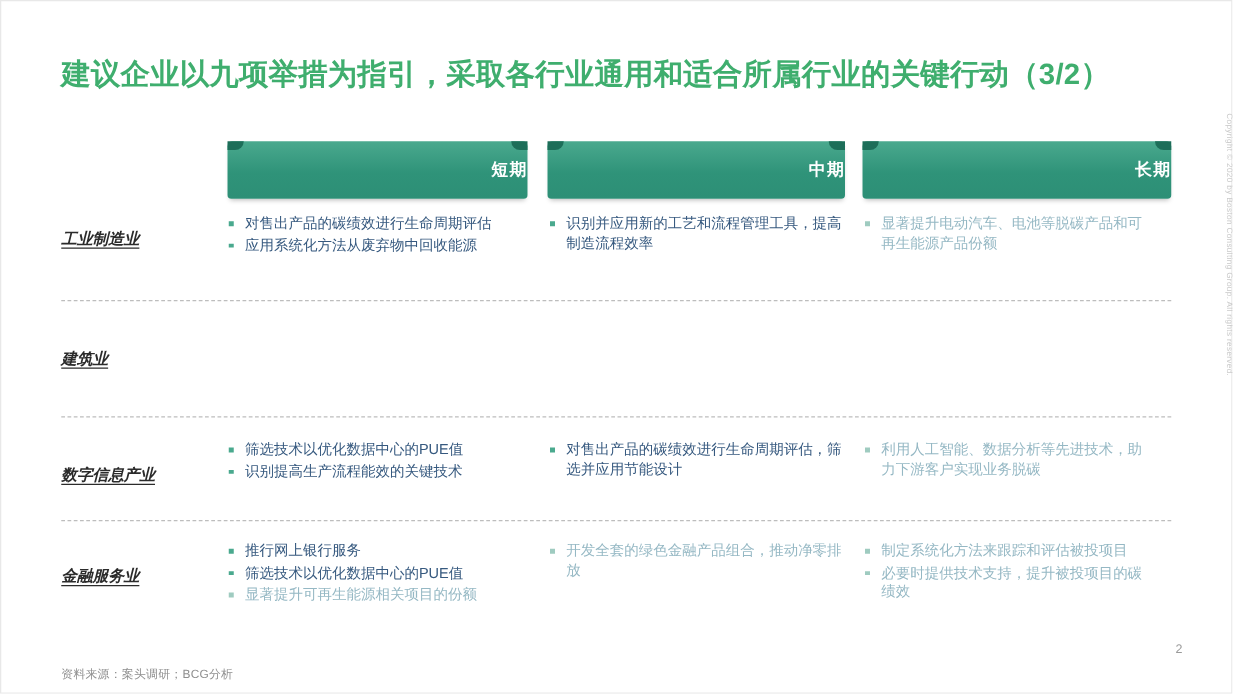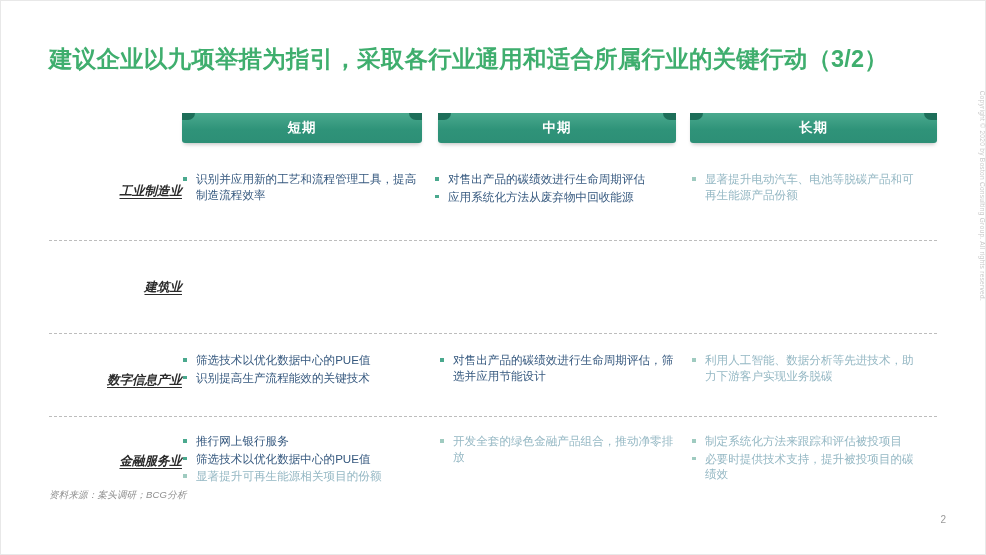--- a/index.html
+++ b/index.html
@@ -37,27 +37,27 @@
   .ribbon-row {
     position: absolute;
     left: 181px;
     top: 112px;
     width: 755px;
     height: 34px;
   }
   .ribbon {
     position: absolute;
     top: 0;
-    height: 30px;
+    height: 46px;
     background: linear-gradient(180deg, #4aa98e 0%, #2f9379 55%, #2d8f76 100%);
     border-radius: 4px 4px 3px 3px;
     box-shadow: 0 3px 4px -2px rgba(0,0,0,0.28);
     display: flex;
     align-items: center;
-    justify-content: center;
+    justify-content: flex-end;
   }
   .ribbon-label {
     color: #ffffff;
     font-size: 13.5px;
     font-weight: 700;
     letter-spacing: 1px;
   }
   .ribbon .notch {
     position: absolute;
     top: 0;
@@ -94,21 +94,21 @@
 
   .row-label {
     width: 133px;
     flex: none;
     font-size: 12.5px;
     font-weight: 700;
     font-style: italic;
     color: #2b2b2b;
     text-decoration: underline;
     text-underline-offset: 3px;
-    text-align: right;
+    text-align: left;
     padding-top: 12px;
   }
   #row-1 .row-label { padding-top: 22px; }
   #row-2 .row-label { padding-top: 20px; }
   #row-3 .row-label { padding-top: 20px; }
 
   .cell { flex: none; padding-right: 14px; }
   .cell.c0 { width: 257px; }
   .cell.c1 { width: 252px; }
   .cell.c2 { width: 246px; }
@@ -130,25 +130,24 @@
     height: 3.5px;
     background: #4aa98e;
   }
   .bullet.muted { color: #95b8c4; }
   .bullet.muted::before { background: #9fcbc0; }
 
   
   .source-note {
     position: absolute;
     left: 48px;
-    top: 488px;
+    top: 532px;
     font-size: 9.5px;
     color: #8f8f8f;
     letter-spacing: 0.2px;
-    font-style: italic;
   }
   .page-number {
     position: absolute;
     right: 39px;
     top: 513px;
     font-size: 10px;
     color: #9a9a9a;
   }
   .copyright {
     position: absolute;
@@ -183,26 +182,26 @@
     <div class="ribbon" id="ribbon-2">
       <span class="notch left"></span>
       <span class="notch right"></span>
       <span class="ribbon-label">长期</span>
     </div>
   </div>
 
   <div class="matrix">
     <div class="row" id="row-0">
       <div class="row-label">工业制造业</div>
-      <div class="cell c1">
-          <div class="bullet">识别并应用新的工艺和流程管理工具，提高制造流程效率</div>
-        </div>
       <div class="cell c0">
           <div class="bullet">对售出产品的碳绩效进行生命周期评估</div>
           <div class="bullet">应用系统化方法从废弃物中回收能源</div>
+        </div>
+      <div class="cell c1">
+          <div class="bullet">识别并应用新的工艺和流程管理工具，提高制造流程效率</div>
         </div>
       <div class="cell c2">
           <div class="bullet muted">显著提升电动汽车、电池等脱碳产品和可再生能源产品份额</div>
         </div>
     </div>
     <div class="row" id="row-1">
       <div class="row-label">建筑业</div>
       <div class="cell c1"></div>
     </div>
     <div class="row" id="row-2">

